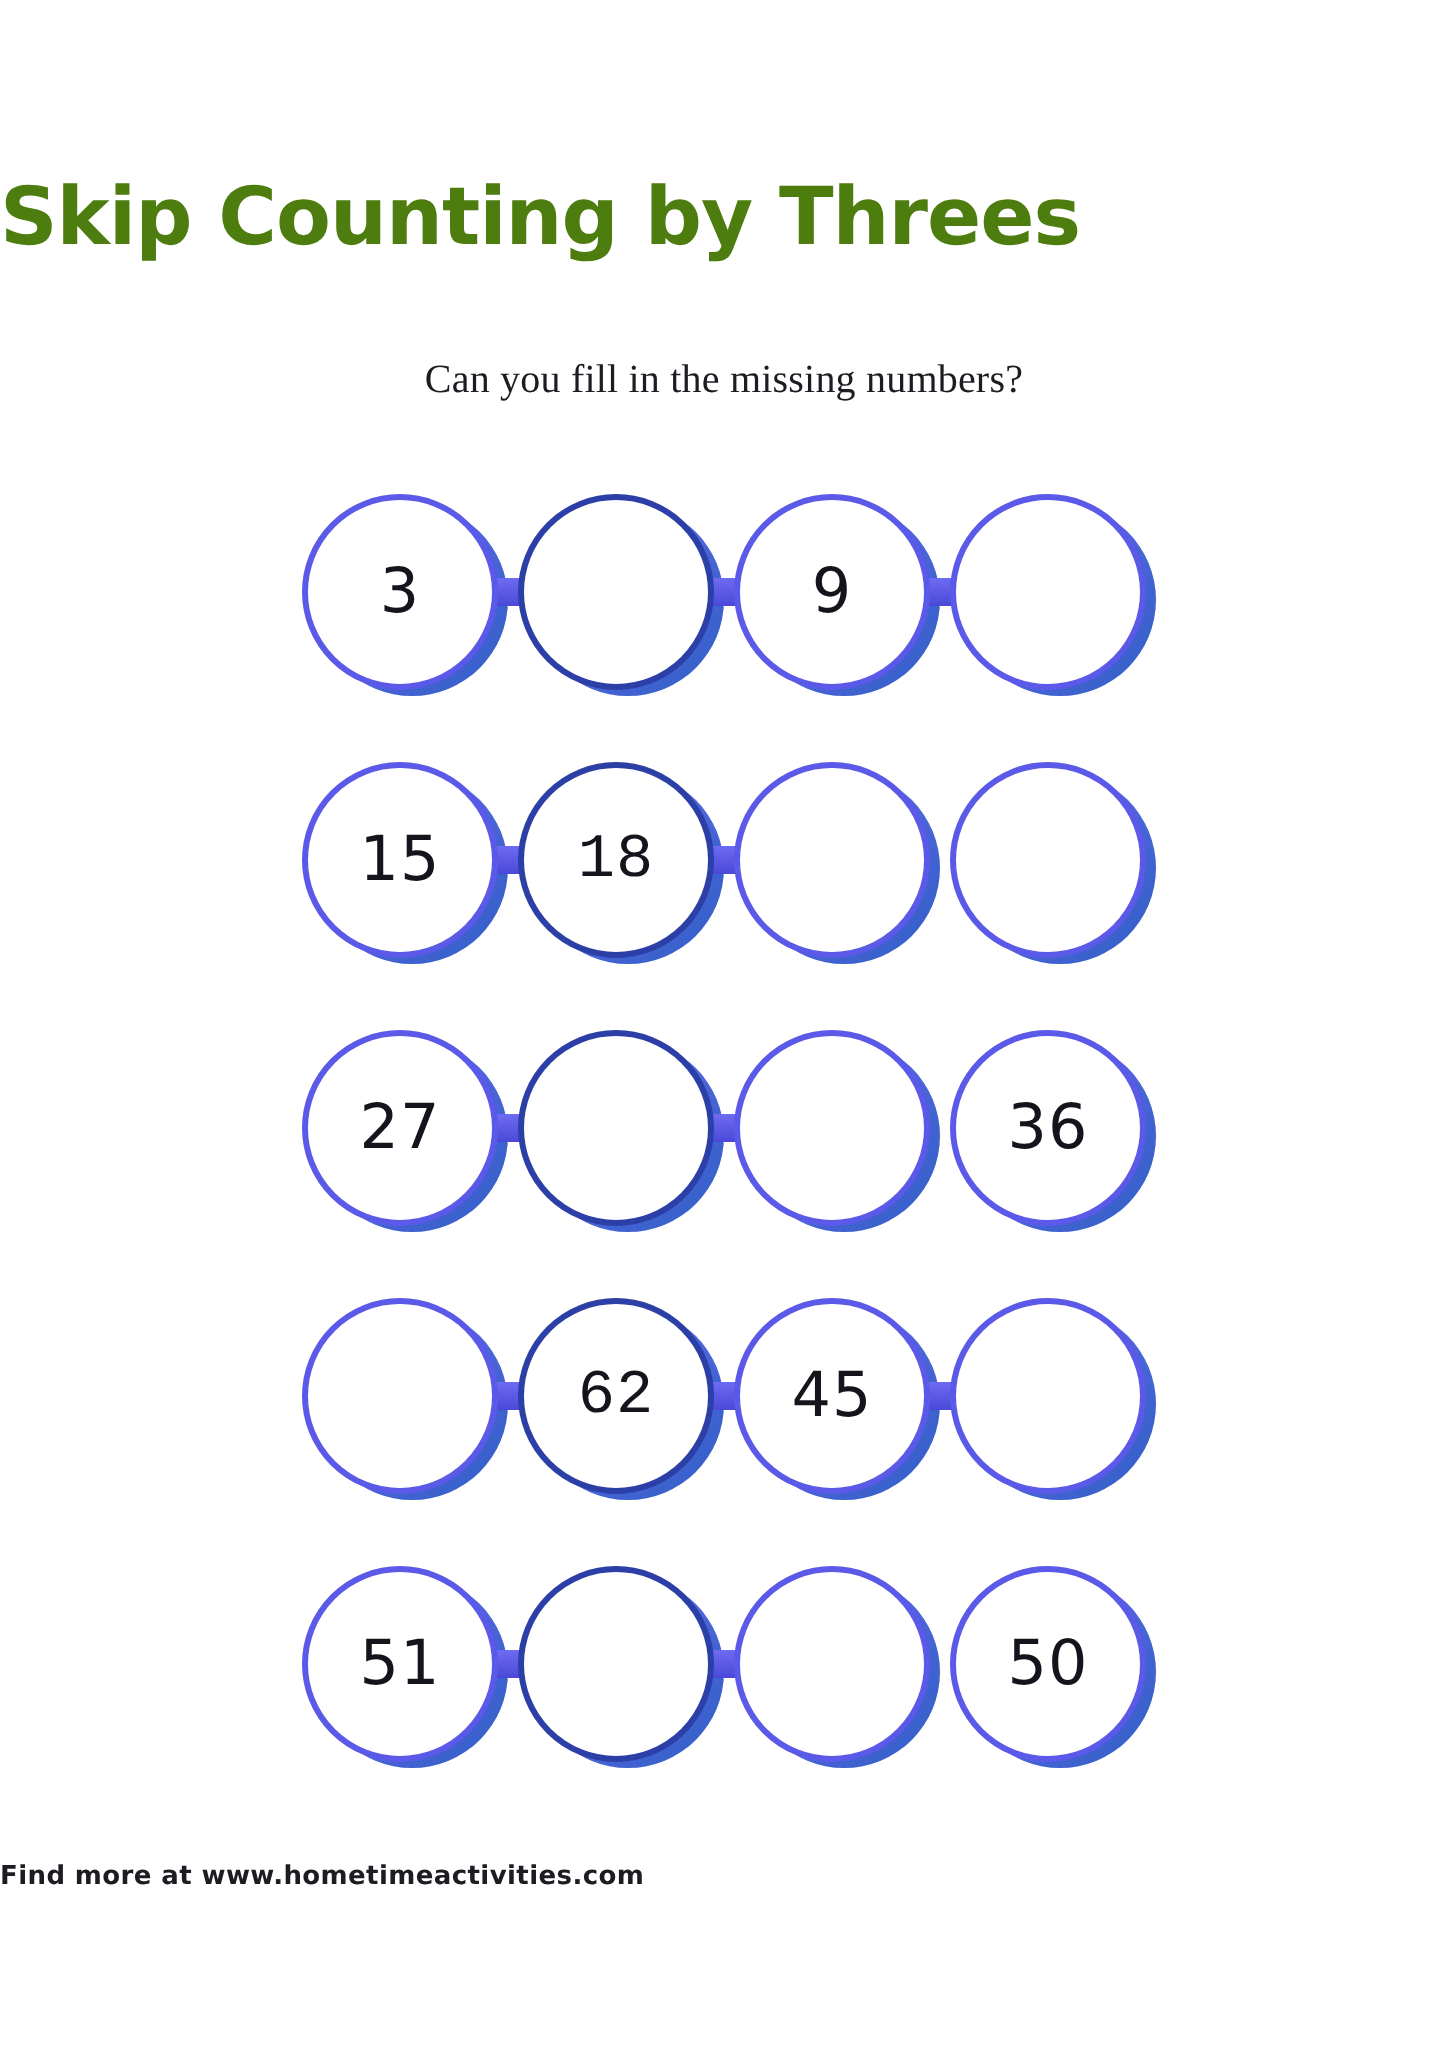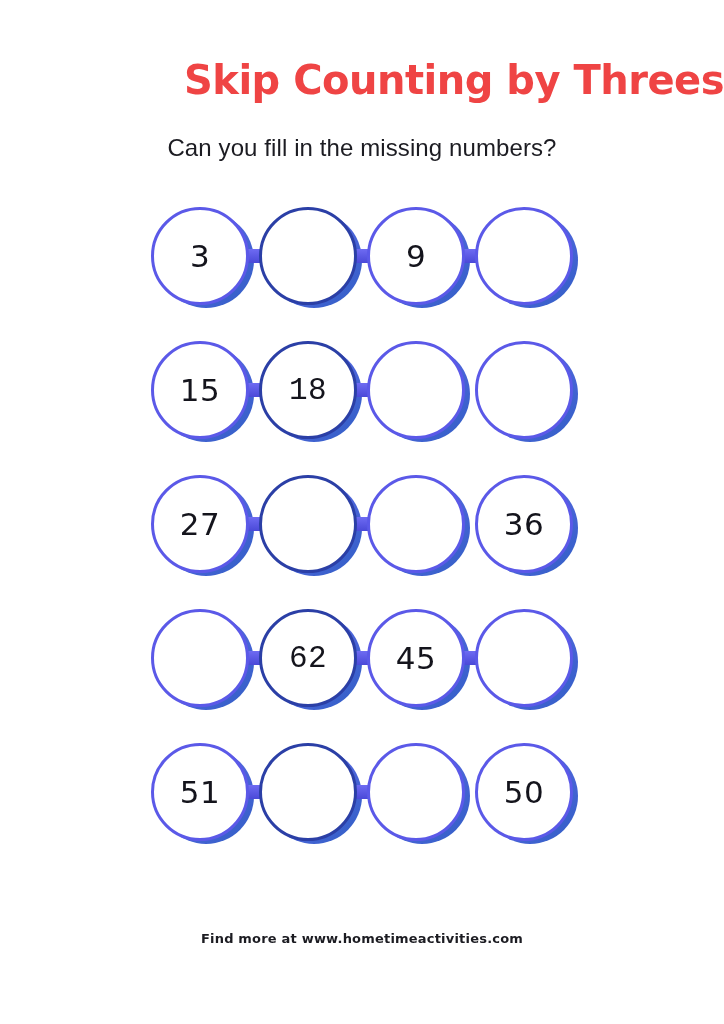--- a/index.html
+++ b/index.html
@@ -13,36 +13,36 @@
     font-family: "DejaVu Sans", sans-serif;
     overflow: hidden;
   }
   .sheet {
     position: relative;
     width: 724px;
     height: 1024px;
     box-sizing: border-box;
   }
   .title {
-    text-align: right;
-    color: #ef4444;
+    text-align: left;
+    color: #4d7c0f;
     font-family: "DejaVu Sans", sans-serif;
     font-weight: bold;
     font-size: 40px;
     letter-spacing: -0.5px;
     margin: 0;
-    padding-top: 58px;
+    padding-top: 87px;
     line-height: 1.1;
   }
   .subtitle {
     text-align: center;
     color: #1c1c22;
-    font-family: Liberation Sans, sans-serif;
-    font-size: 24px;
-    margin: 0;
+    font-family: Liberation Serif, serif;
+    font-size: 20px;
+    margin: 16px;
     padding-top: 32px;
     letter-spacing: 0.1px;
   }
   .rows {
     margin-top: 44px;
     display: flex;
     flex-direction: column;
     align-items: center;
     gap: 34px;
   }
@@ -103,21 +103,21 @@
     border-radius: 2px;
   }
   .connector.blank {
     background: transparent;
   }
   .footer {
     position: absolute;
     left: 0;
     right: 0;
     bottom: 78px;
-    text-align: center;
+    text-align: left;
     font-family: "DejaVu Sans", sans-serif;
     font-weight: bold;
     font-size: 13px;
     color: #1c1c22;
     letter-spacing: 0.2px;
   }
 </style>
 </head>
 <body>
 

